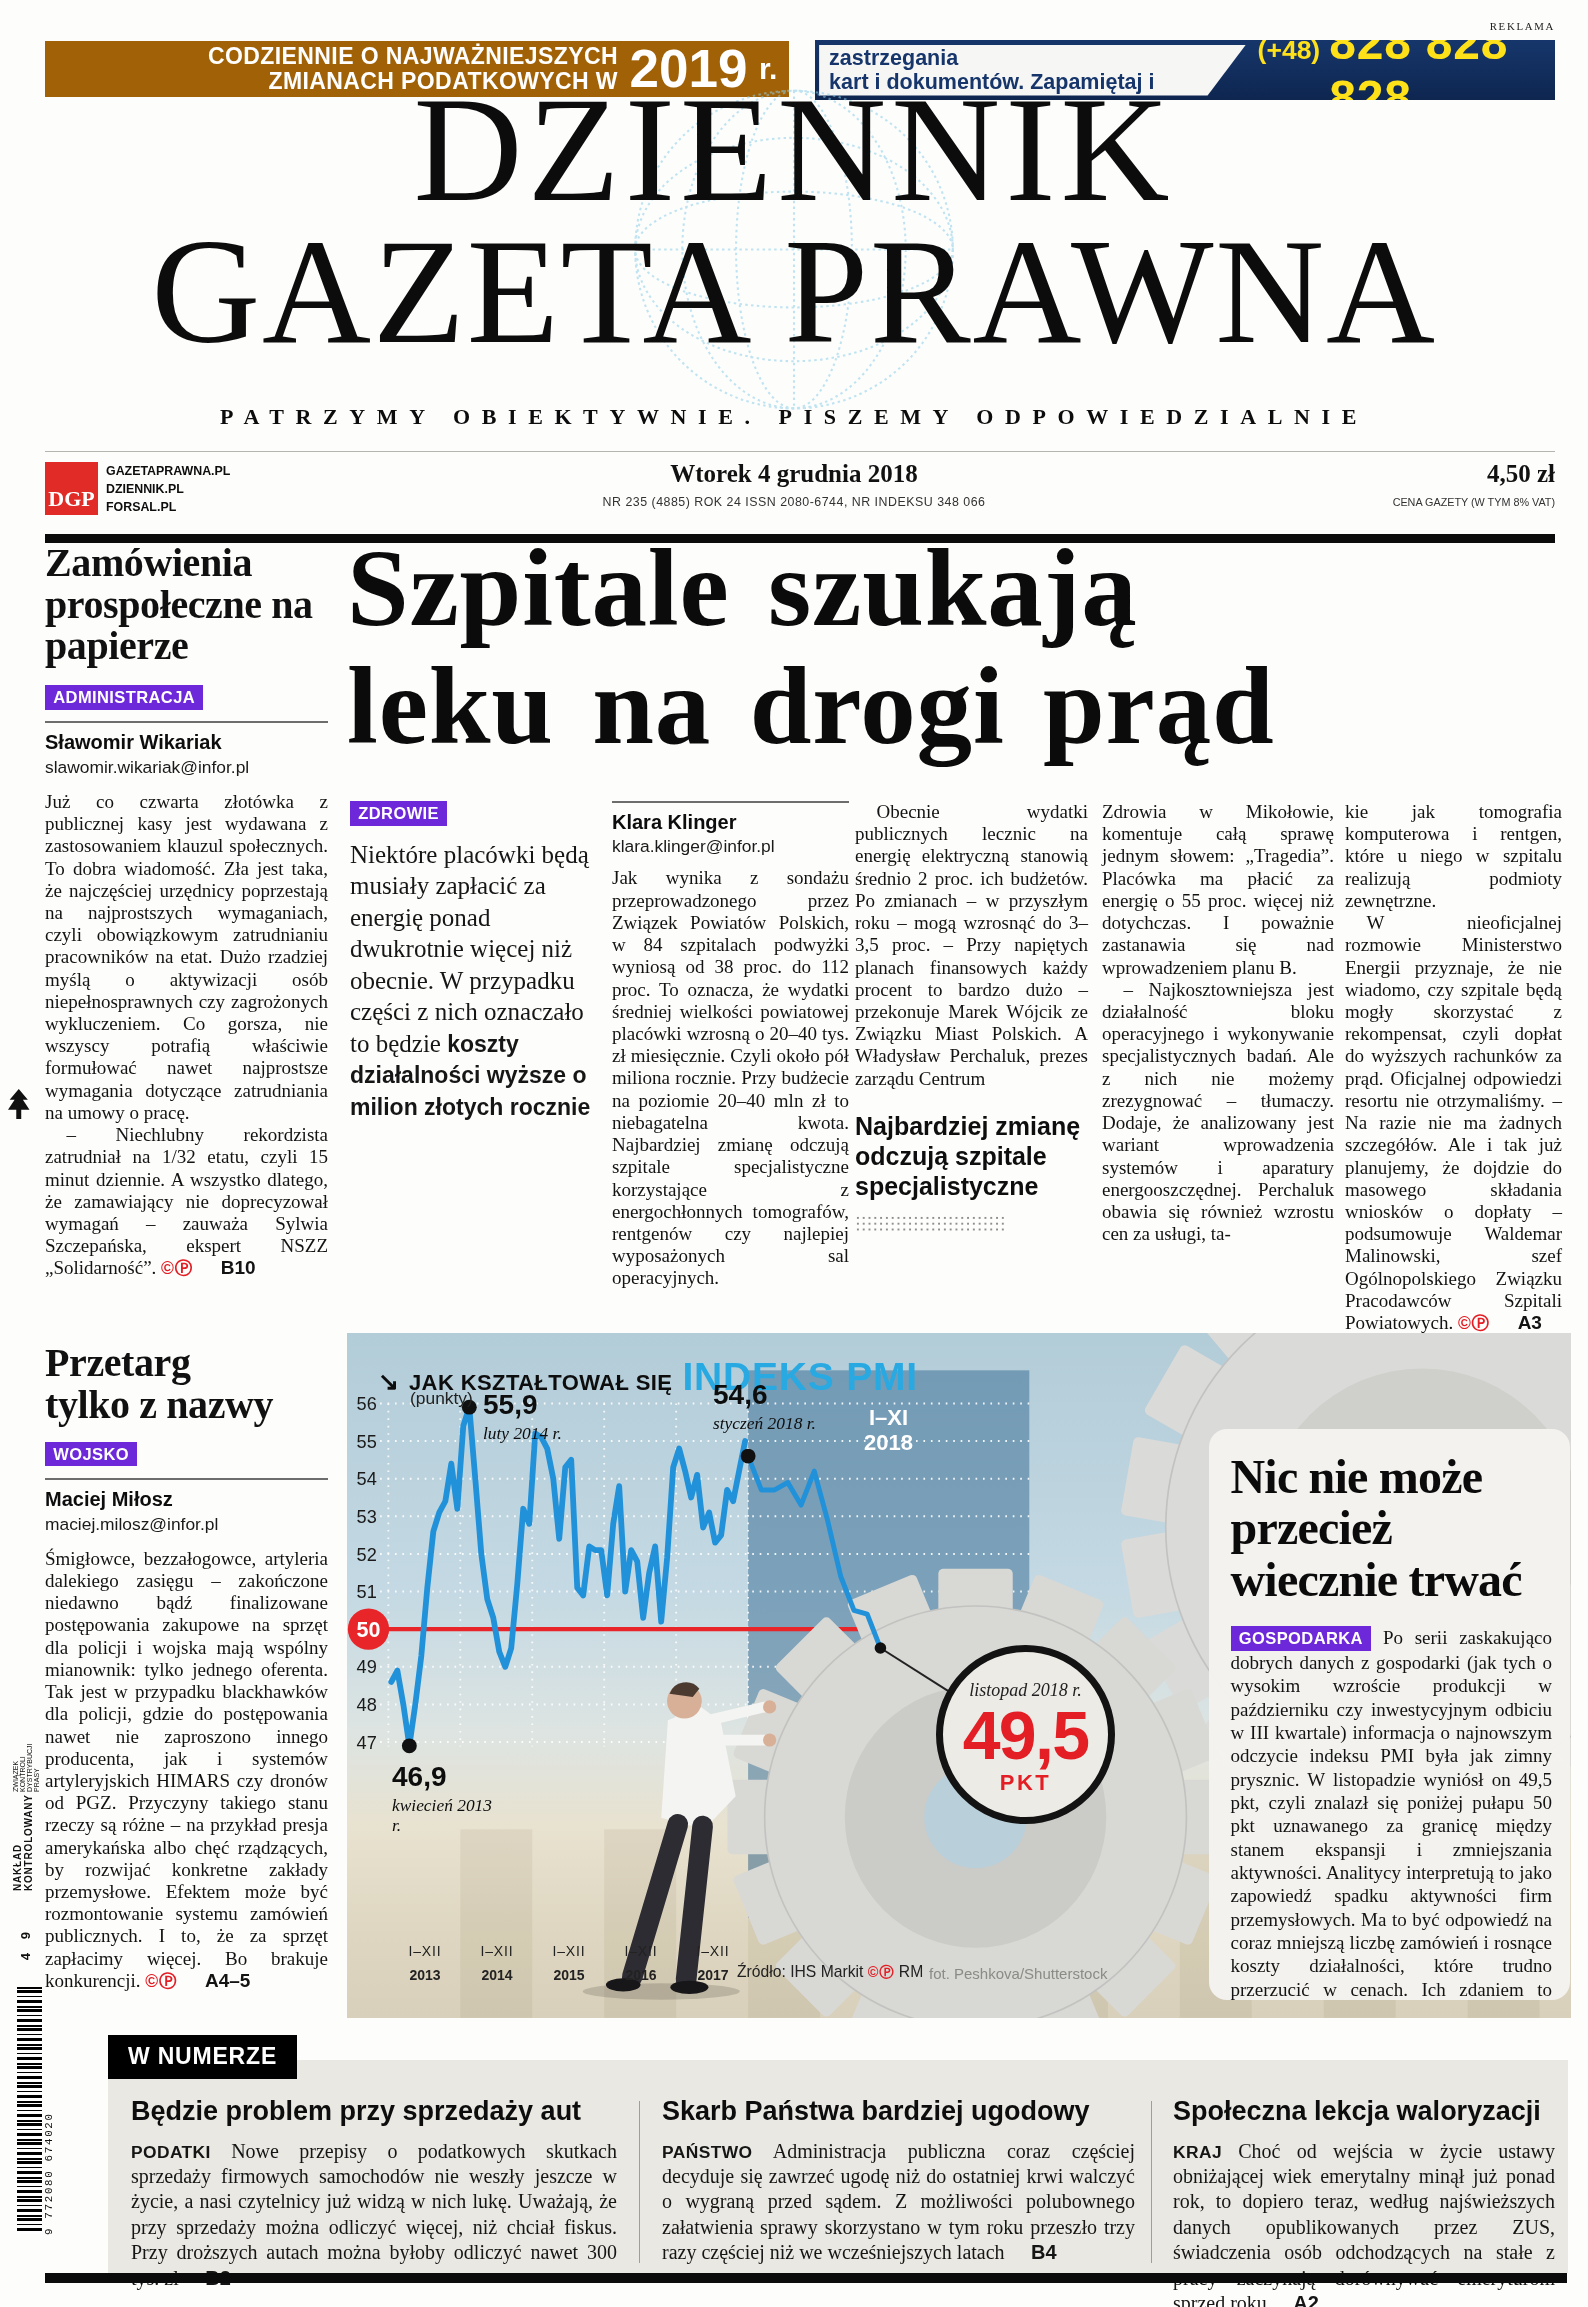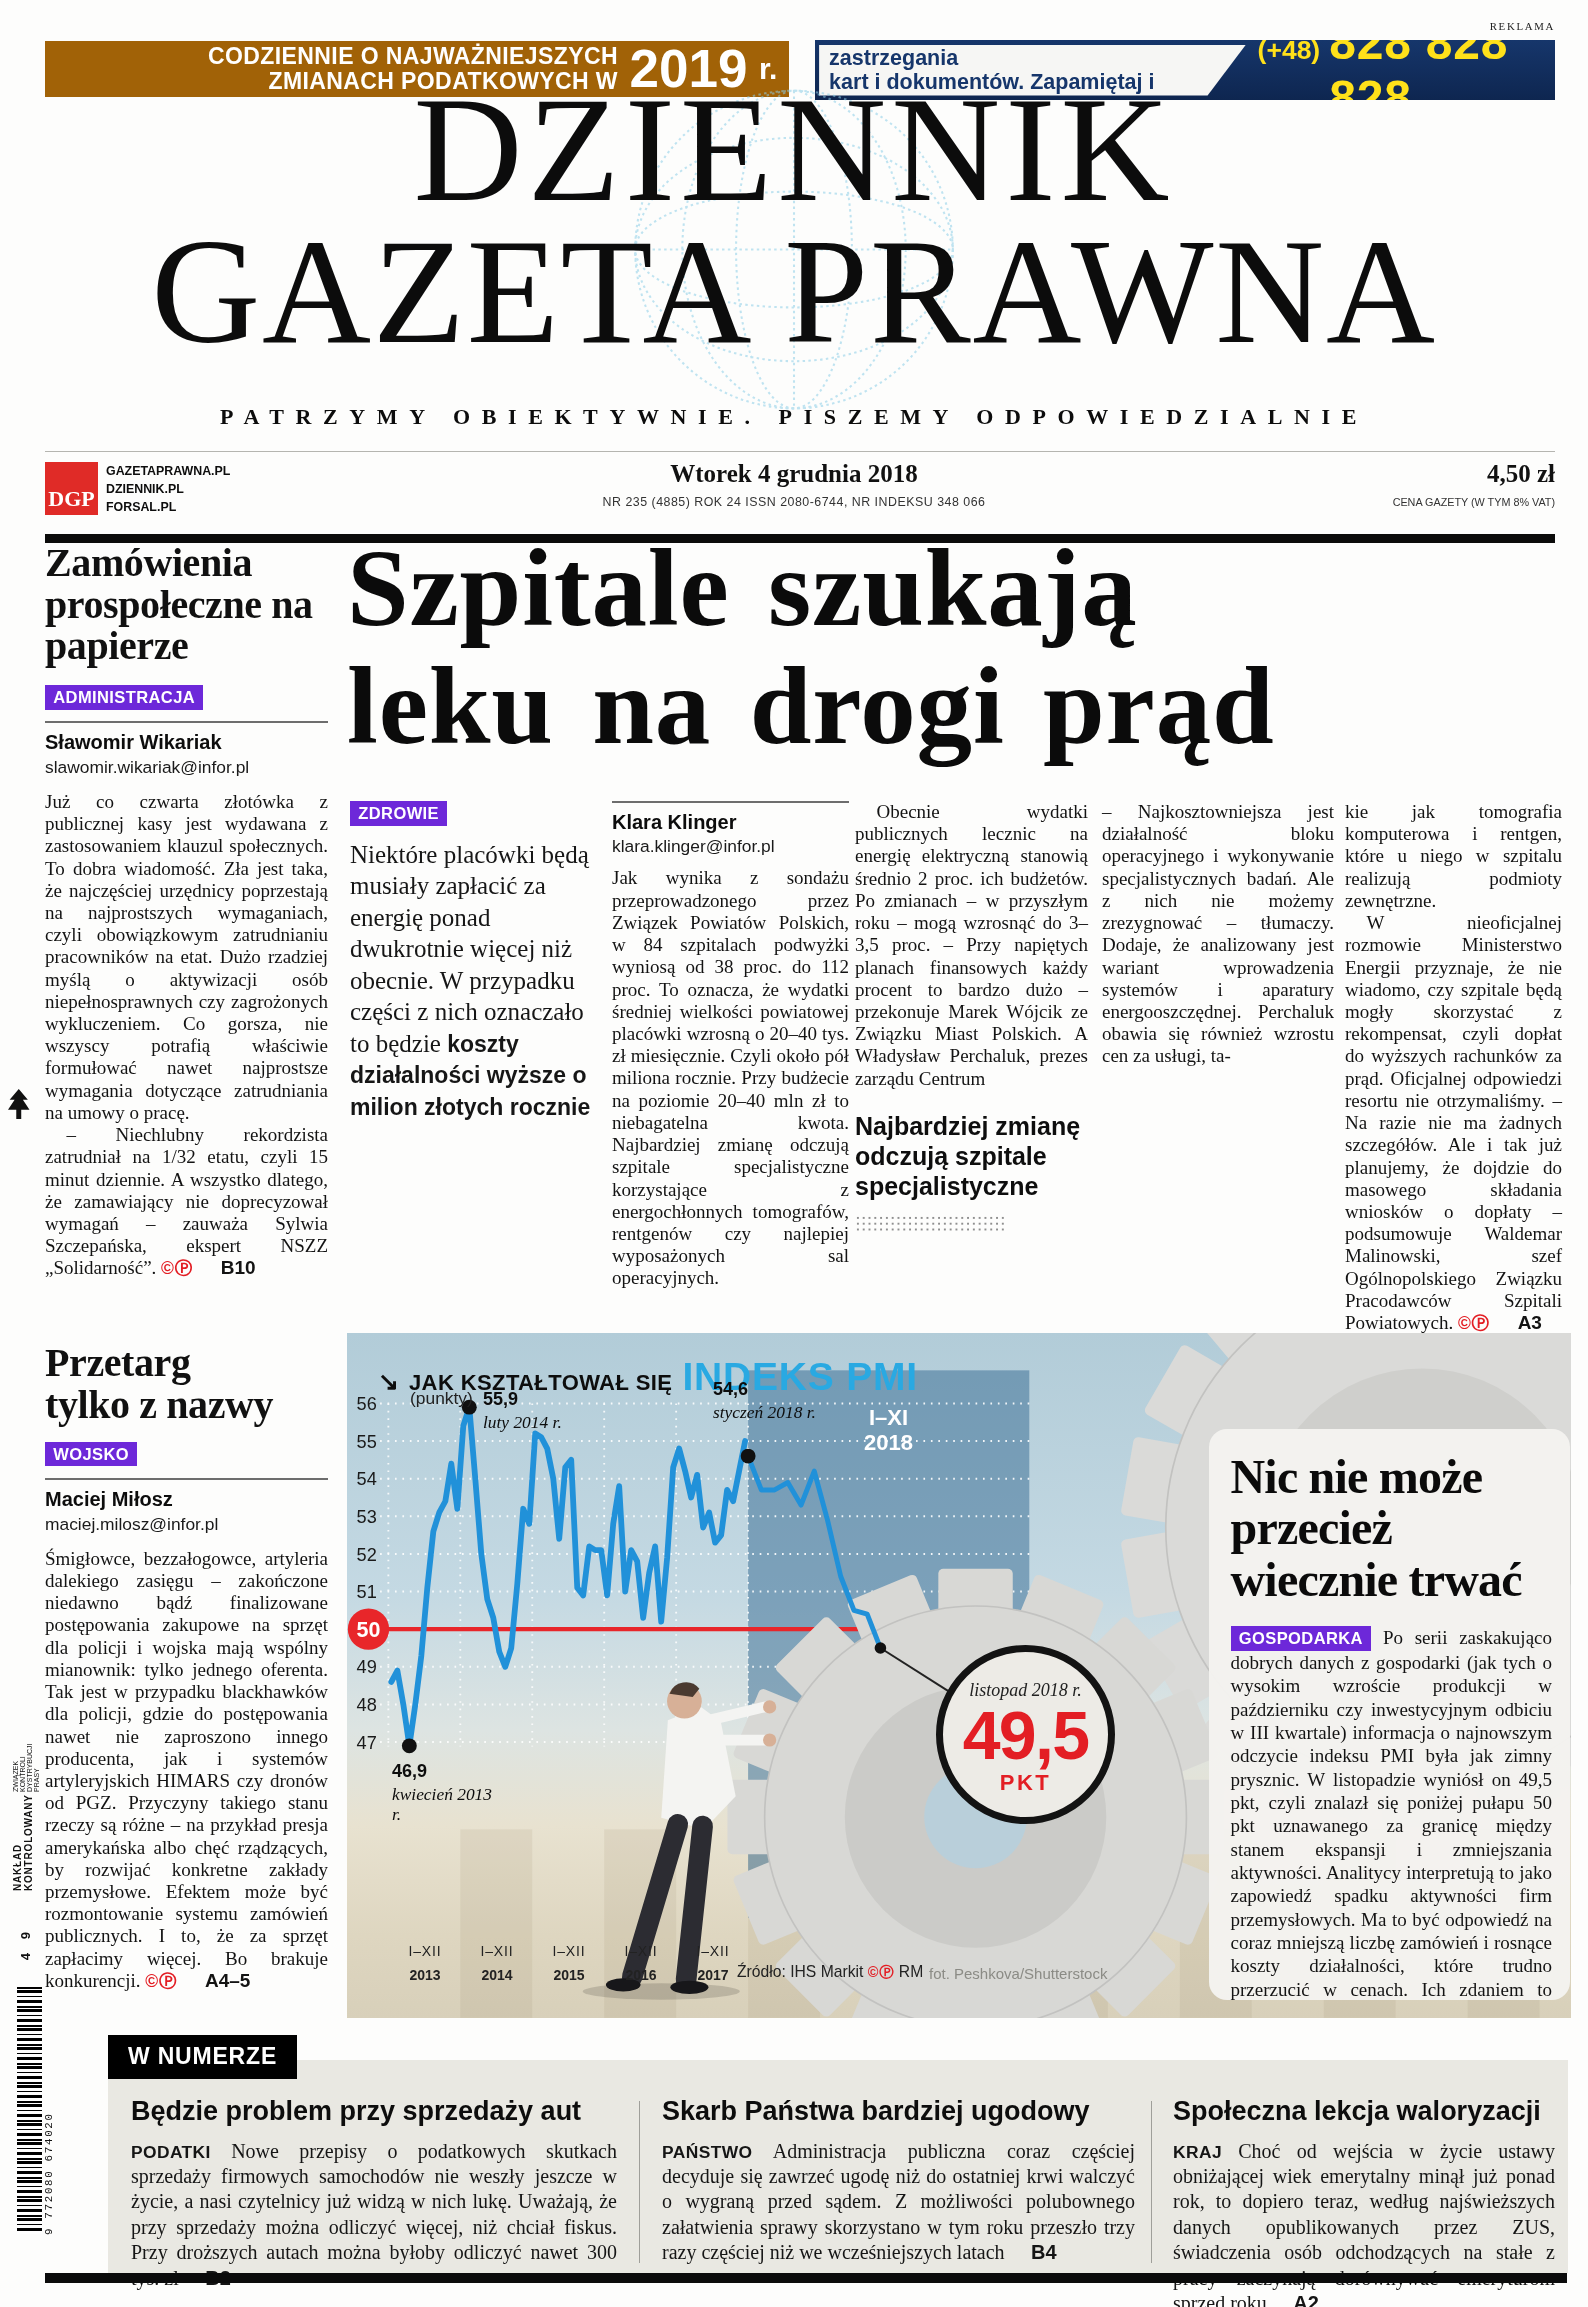--- a/index.html
+++ b/index.html
@@ -93,21 +93,21 @@
   
   #panel { left:347px; top:1333px; width:1224px; height:685px; overflow:hidden;
     background:linear-gradient(180deg,#b2ccd8 0%,#c4d9e3 38%,#dde4e2 58%,#e8e2d0 72%,#ded6c0 88%,#d8d0ba 100%); }
   #panel svg.chart { position:absolute; left:0; top:0; }
   #chart-title { position:absolute; left:31px; top:21.5px; display:flex; align-items:baseline; gap:10px; font-family:"Liberation Sans", sans-serif; }
   #chart-title .arrow { font-size:25px; font-weight:700; color:#0d0d0d; }
   #chart-title .t1 { font-weight:700; font-size:22px; color:#0d0d0d; letter-spacing:0.4px; }
   #chart-title .t2 { font-weight:700; font-size:39px; color:#29a9e2; letter-spacing:0.8px; }
   #chart-unit { position:absolute; left:63px; top:55px; font:17.4px "Liberation Sans", sans-serif; color:#222; }
   .anno { position:absolute; font-family:"Liberation Sans", sans-serif; color:#0d0d0d; }
-  .anno .v { font-weight:700; font-size:18px; }
+  .anno .v { font-weight:700; font-size:28px; }
   .anno .l { font:italic 17.4px/1.15 "Liberation Serif", serif; margin-top:1.7px; }
   #anno-1 { left:136px; top:56px; width:124px; }
   #anno-2 { left:366px; top:46px; width:108px; }
   #anno-3 { left:45px; top:428px; width:108px; }
   #inset-label { position:absolute; left:490px; top:73px; width:103px; text-align:center;
     color:#fff; font:700 22px/1.12 "Liberation Sans", sans-serif; }
   #callout { position:absolute; left:589px; top:312px; width:179px; height:179px; border-radius:50%;
     background:#edebe6; border:7.4px solid #131313; text-align:center; padding-top:28px; }
   #callout .cl { font:italic 18px "Liberation Serif", serif; color:#222; }
   #callout .cv { font:700 68px/1.02 "Liberation Sans", sans-serif; color:#e31e24; letter-spacing:-1.7px; }
@@ -264,20 +264,21 @@
   <div class="mcol" id="mcol3">
     <div class="body-text" style="margin-top:0">
       <p style="text-indent:21.5px">Obecnie wydatki publicznych lecznic na energię elektryczną stanowią średnio 2 proc. ich budżetów. Po zmianach – w przyszłym roku – mogą wzrosnąć do 3–3,5 proc. – Przy napiętych planach finansowych każdy procent to bardzo dużo – przekonuje Marek Wójcik ze Związku Miast Polskich. A Władysław Perchaluk, prezes zarządu Centrum</p>
     </div>
     <div id="pullquote">Najbardziej zmianę odczują szpitale specjalistyczne</div>
     <div id="dots"></div>
   </div>
 
   <div class="mcol" id="mcol4">
     <div class="body-text" style="margin-top:0">
+      <p>Zdrowia w Mikołowie, komentuje całą sprawę jednym słowem: „Tragedia”. Placówka ma płacić za energię o 55 proc. więcej niż dotychczas. I poważnie zastanawia się nad wprowadzeniem planu B.</p>
       <p>– Najkosztowniejsza jest działalność bloku operacyjnego i wykonywanie specjalistycznych badań. Ale z nich nie możemy zrezygnować – tłumaczy. Dodaje, że analizowany jest wariant wprowadzenia systemów i aparatury energooszczędnej. Perchaluk obawia się również wzrostu cen za usługi, ta-</p>
     </div>
   </div>
 
   <div class="mcol" id="mcol5">
     <div class="body-text" style="margin-top:0">
       <p>kie jak tomografia komputerowa i rentgen, które u niego w szpitalu realizują podmioty zewnętrzne.</p>
       <p><span>W nieoficjalnej rozmowie Ministerstwo Energii przyznaje, że nie wiadomo, czy szpitale będą mogły skorzystać z rekompensat, czyli dopłat do wyższych rachunków za prąd. Oficjalnej odpowiedzi resortu nie otrzymaliśmy. – Na razie nie ma żadnych szczegółów. Ale i tak już planujemy, że dojdzie do masowego składania wniosków o dopłaty – podsumowuje Waldemar Malinowski, szef Ogólnopolskiego Związku Pracodawców Szpitali Powiatowych.</span>
          <span class="cp">©Ⓟ</span>
          <span class="pageref">A3</span></p>

